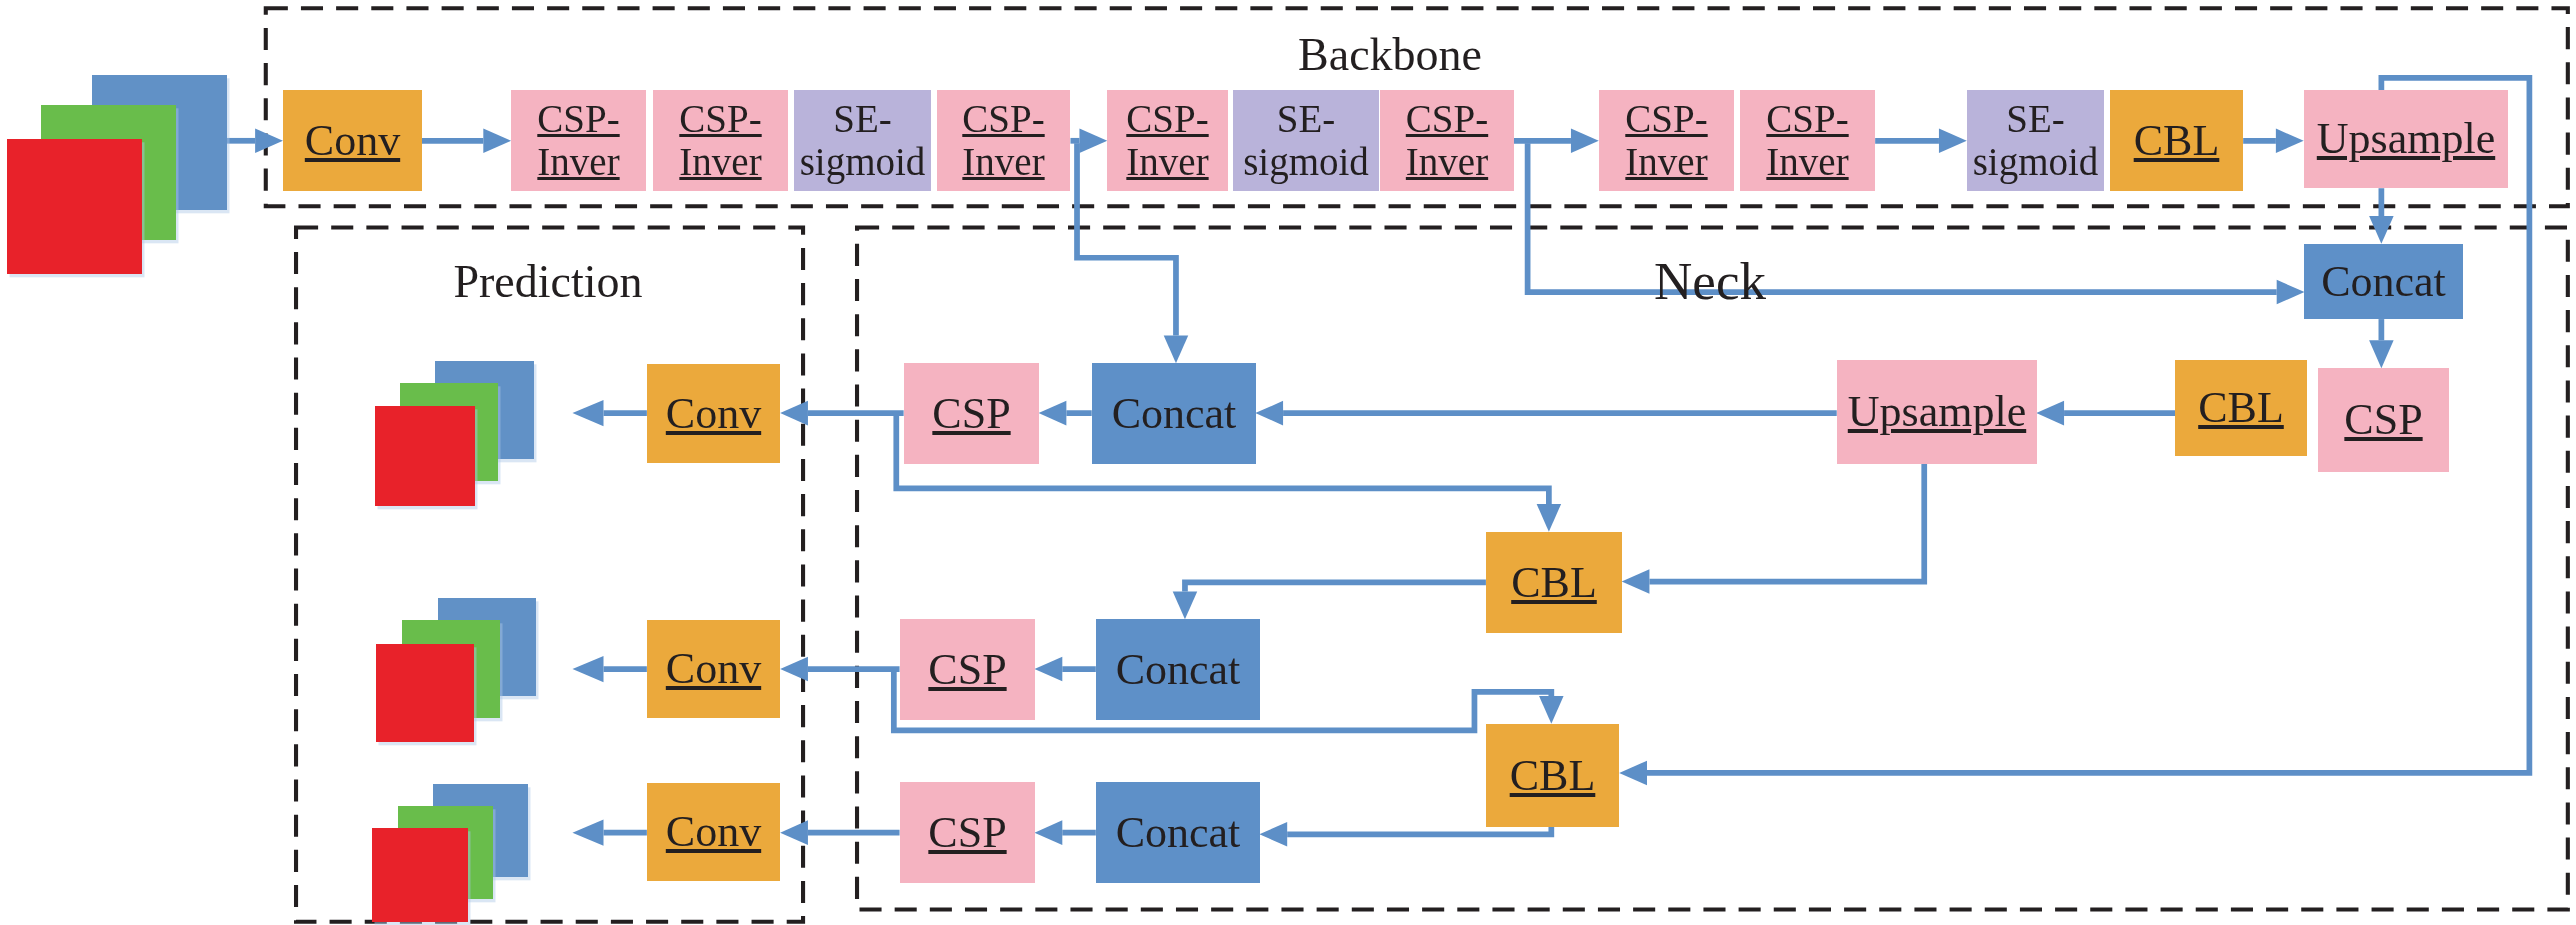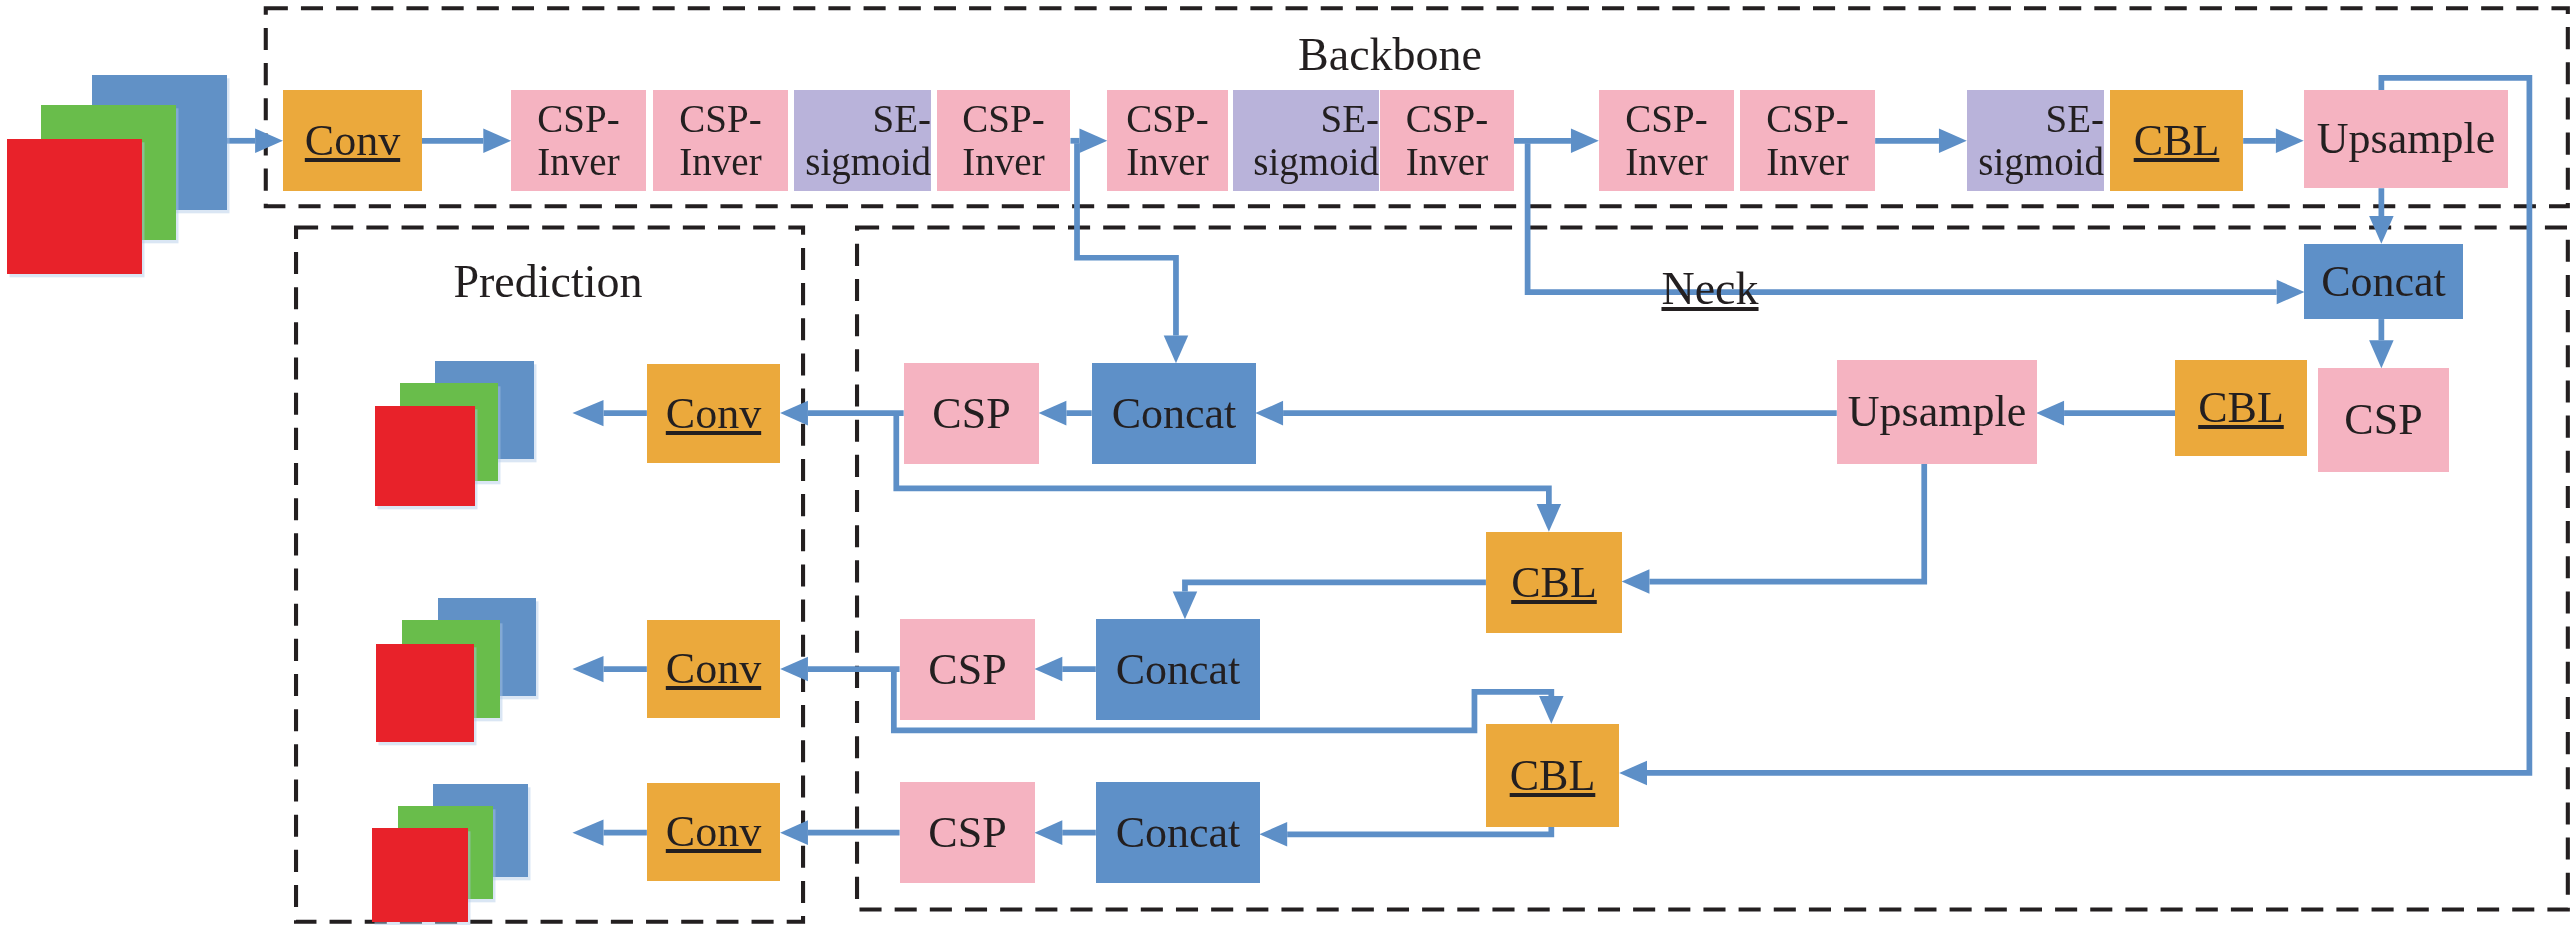--- a/index.html
+++ b/index.html
@@ -4,22 +4,22 @@
 <style>
   html,body{margin:0;padding:0;background:#fff;}
   body{width:2576px;height:926px;position:relative;overflow:hidden;
        font-family:"Liberation Serif","DejaVu Serif",serif;color:#231f20;}
   #canvas{position:absolute;left:0;top:0;width:2576px;height:926px;}
   svg.wires{position:absolute;left:0;top:0;width:2576px;height:926px;}
   .blk{position:absolute;display:flex;align-items:center;justify-content:center;
        text-align:center;font-size:44px;line-height:1.08;color:#231f20;z-index:3;}
   .blk.two{font-size:39px;}
   .orange{background:var(--orange,#EBA93C);text-decoration:underline;}
-  .pink{background:var(--pink,#F5B3C1);}
-  .purple{background:var(--purple,#B9B3DA);text-align:right;}
+  .pink{background:var(--pink,#F5B3C1);text-decoration:underline;}
+  .purple{background:var(--purple,#B9B3DA);}
   .bblue{background:var(--concat_blue,#5E90C8);}
   .sq{position:absolute;z-index:2;box-shadow:2.5px 3.3px 0 rgba(173,199,231,.45);}
   .sq.red{background:var(--red,#E8222A);z-index:4;}
   .sq.green{background:var(--green,#69BD4B);z-index:3;}
   .sq.blue{background:var(--image_blue,#6191C6);z-index:2;}
   .title{position:absolute;transform:translateX(-50%);font-size:46px;z-index:5;white-space:nowrap;}
   .wire{stroke:var(--arrow_blue,#5D8FC7);stroke-width:7;fill:none;}
   .head{fill:var(--arrow_blue,#5D8FC7);stroke:none;}
   .dashbox{fill:none;stroke:var(--line_dark,#231F20);stroke-width:5;stroke-dasharray:27 16;}
 </style>
@@ -158,21 +158,21 @@
         <path class="head" d="M700 818 L738 802 L738 834 Z"></path>
     </g>
     <g>
       <path class="wire" d="M791 1018 H738"></path>
         <path class="head" d="M700 1018 L738 1002 L738 1034 Z"></path>
     </g>
   </svg>
 
   <div class="title" style="left:1390px;top:28px;">Backbone</div>
   <div class="title" style="left:548px;top:255px;">Prediction</div>
-  <div class="title" style="left:1710px;top:262px;font-size:46px;text-decoration:underline;">Neck</div>
+  <div class="title" style="left:1710px;top:251px;font-size:53px;">Neck</div>
 
   <div class="sq blue" style="left:92px;top:75px;width:135px;height:135px;"></div>
   <div class="sq green" style="left:41px;top:105px;width:135px;height:135px;"></div>
   <div class="sq red" style="left:7.4px;top:139px;width:135px;height:135px;"></div>
 
   <div class="blk orange" style="left:283px;top:90px;width:139px;height:101px;">Conv</div>
   <div class="blk pink two" style="left:511px;top:90px;width:135px;height:101px;">CSP-Inver</div>
   <div class="blk pink two" style="left:653px;top:90px;width:135px;height:101px;">CSP-Inver</div>
   <div class="blk purple two" style="left:794px;top:90px;width:137px;height:101px;">SE-sigmoid</div>
   <div class="blk pink two" style="left:937px;top:90px;width:133px;height:101px;">CSP-Inver</div>

